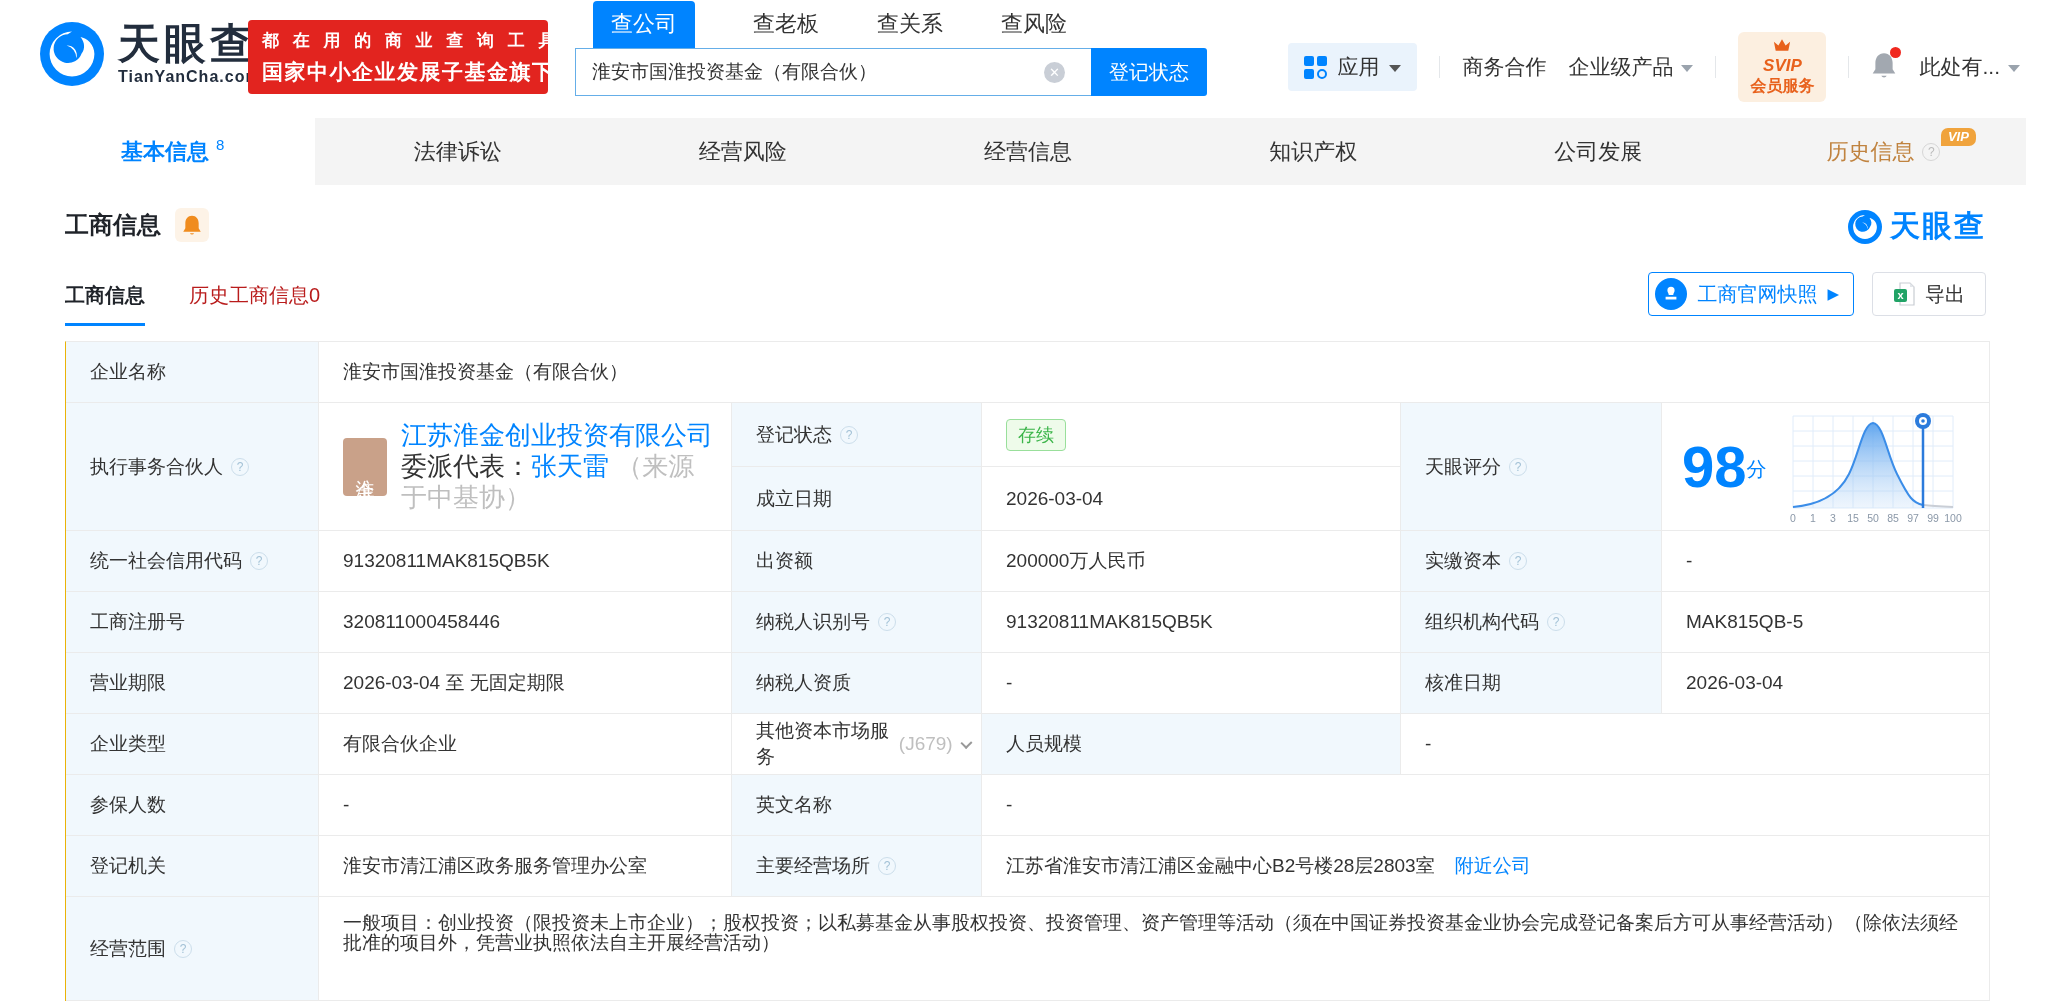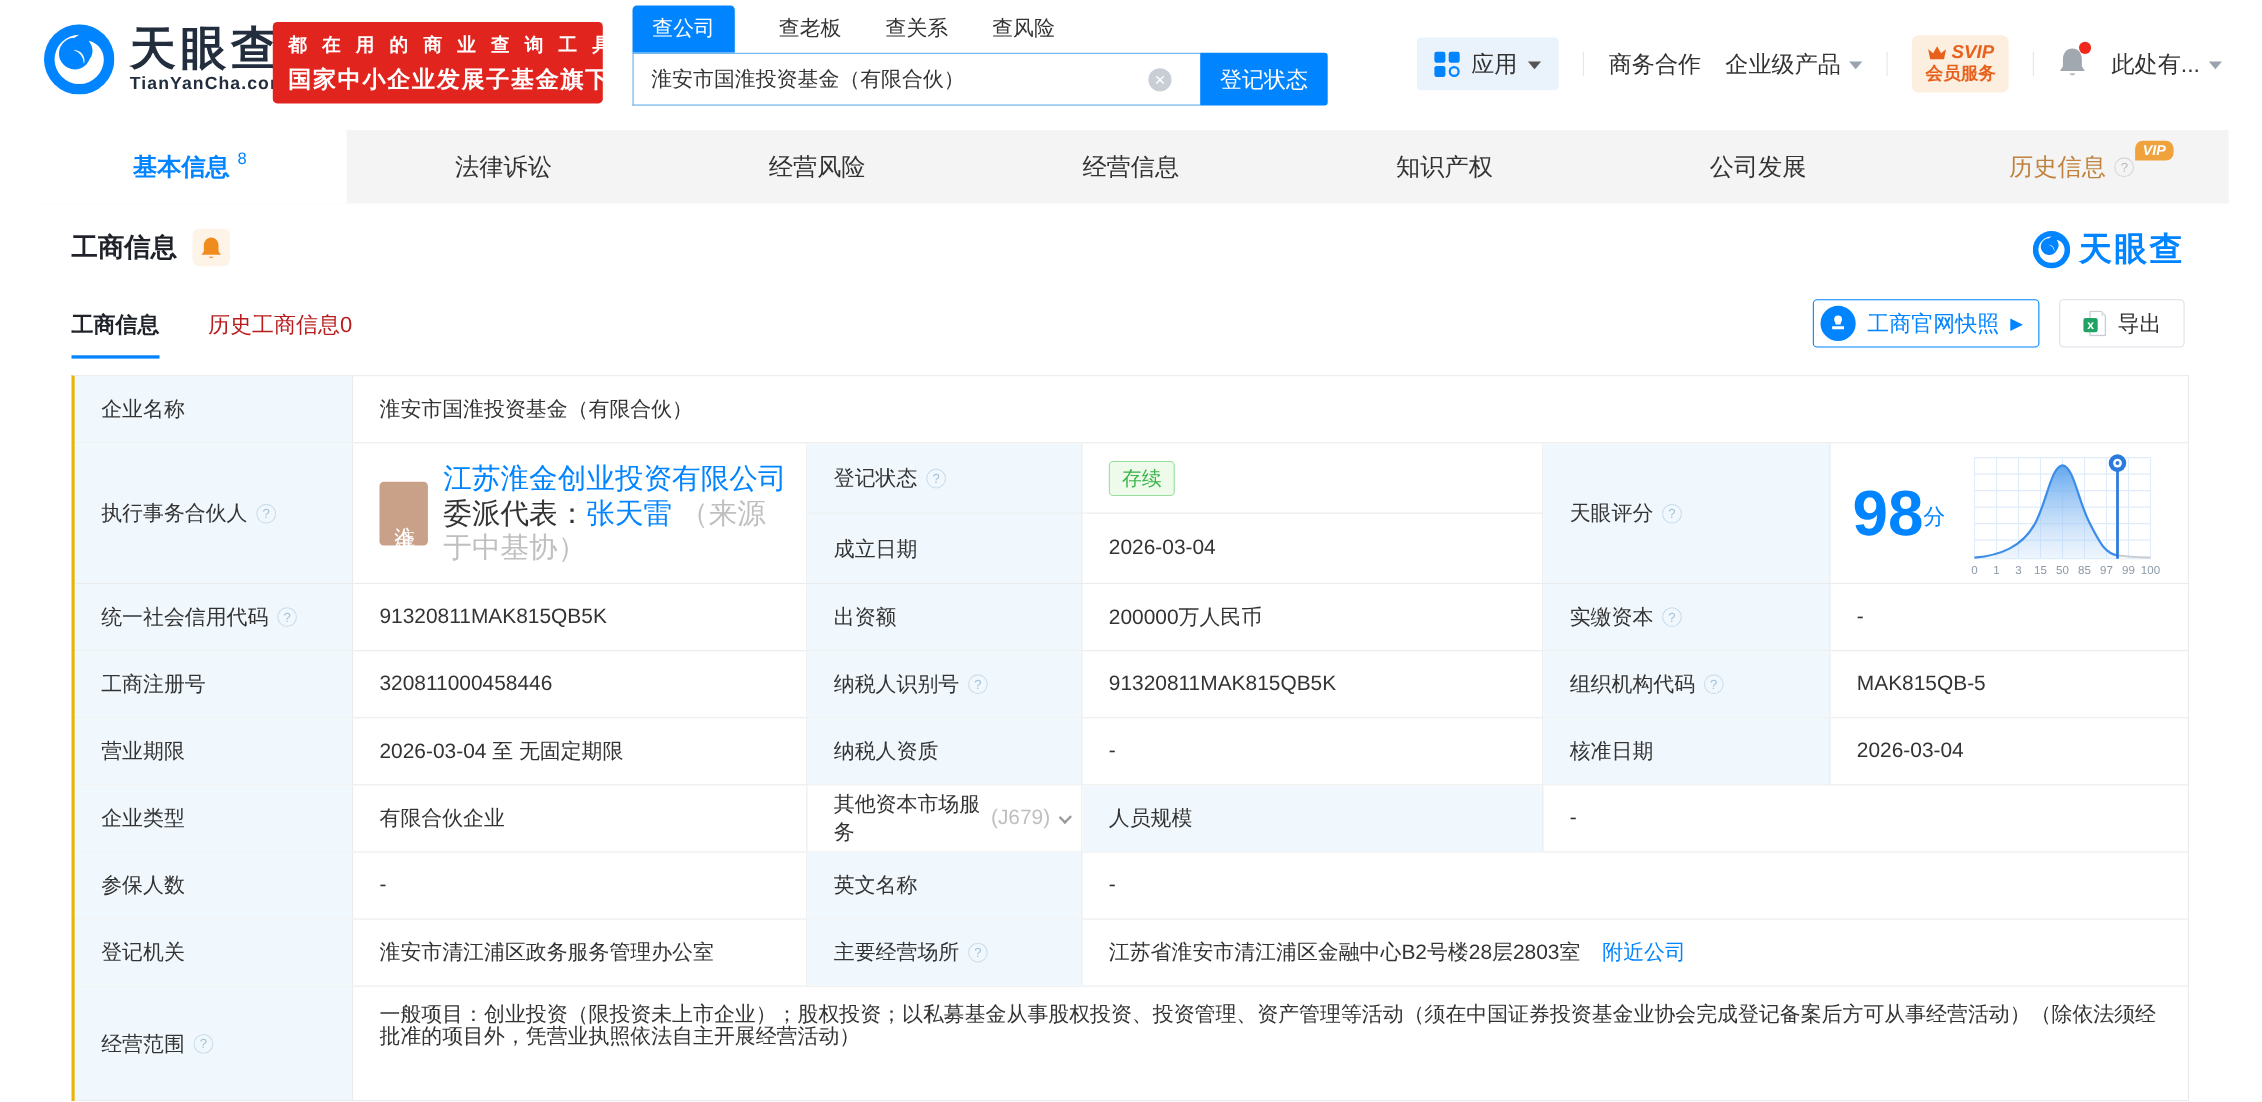--- a/index.html
+++ b/index.html
@@ -10,40 +10,40 @@
   .header { position:relative; height:118px; background:#fff; }
   .logo { position:absolute; left:40px; top:22px; display:flex; align-items:center; gap:14px; }
   .logo-text .brand { font-size:42px; font-weight:900; color:#222d3d; letter-spacing:4px; line-height:44px;}
   .logo-text .domain { font-size:16px; font-weight:bold; color:#222d3d; letter-spacing:1px; margin-top:2px;}
   .banner { position:absolute; left:248px; top:20px; width:300px; height:74px; background:#e2241f; border-radius:4px; color:#fff; display:flex; flex-direction:column; justify-content:center; padding:0 14px; }
   .banner .b1 { font-size:17px; font-weight:bold; letter-spacing:4.5px; white-space:nowrap;}
   .banner .b2 { font-size:21px; font-weight:bold; letter-spacing:1.5px; margin-top:6px; white-space:nowrap;}
 
   .search-wrap { position:absolute; left:575px; top:8px; }
   .search-tabs { display:flex; align-items:flex-end; gap:40px; height:40px; }
-  .stab { font-size:19px; color:#333; padding-bottom:9px; cursor:pointer; }
+  .stab { font-size:22px; color:#333; padding-bottom:9px; cursor:pointer;margin-left:18px; }
   .stab.active { background:#0084ff; color:#fff; border-radius:4px 4px 0 0; padding:8px 18px 9px; }
   .search-box { display:flex; height:48px; }
   .input-wrap { position:relative; width:516px; }
   .input-wrap input { width:100%; height:48px; border:1px solid #65aee8; border-right:none; padding:0 46px 0 16px; font-size:19px; color:#333; outline:none; font-family:inherit;}
   .clear-btn { position:absolute; right:26px; top:14px; width:21px; height:21px; border-radius:50%; background:#c9ced6; color:#fff; font-size:13px; display:flex; align-items:center; justify-content:center; cursor:pointer;}
   .search-btn { width:116px; height:48px; background:#0084ff; color:#fff; font-size:20px; border:none; border-radius:0 3px 3px 0; cursor:pointer; font-family:inherit;}
 
   .hmenu { position:absolute; right:36px; top:32px; display:flex; align-items:center; gap:22px; }
   .hm-divider { width:1px; height:22px; background:#e4e7ea; }
   .apps-btn { display:flex; align-items:center; gap:10px; background:#eaf3fc; border-radius:4px; padding:10px 16px; cursor:pointer; }
   .apps-btn .txt { font-size:21px; color:#333; }
   .grid-ic { display:grid; grid-template-columns:10px 10px; grid-template-rows:10px 10px; gap:3px; }
   .grid-ic i { background:#0084ff; border-radius:2px; }
   .grid-ic i.o { background:transparent; border:2.5px solid #0084ff; border-radius:50%; }
   .caret { width:0; height:0; border-left:6px solid transparent; border-right:6px solid transparent; border-top:7px solid #555; margin-top:2px;}
   .caret.sm { border-top-color:#9aa3ad; }
   .hm-item { font-size:21px; color:#333; cursor:pointer; display:flex; align-items:center; gap:8px;}
   .svip { background:#fcefe0; border-radius:6px; padding:6px 12px; text-align:center; cursor:pointer; line-height:20px;}
-  .svip .l1 { color:#e8611c; font-weight:bold; font-style:italic; font-size:17px; display:flex; align-items:center; gap:4px; justify-content:center;}
+  .svip .l1 { color:#e8611c; font-weight:bold; font-style:italic; font-size:17px; display:flex; align-items:center; gap:4px; justify-content:center;flex-direction:column;}
   .svip .l2 { color:#e8611c; font-weight:bold; font-size:16px; }
   .bell-wrap { position:relative; cursor:pointer; }
   .bell-dot { position:absolute; top:-4px; right:-4px; width:11px; height:11px; background:#f0281e; border-radius:50%; }
 
   
   .navtabs { margin:0 30px; height:67px; background:#f4f4f4; display:flex; }
   .ntab { flex:1; display:flex; align-items:center; justify-content:center; font-size:22px; color:#333; cursor:pointer; position:relative;}
   .ntab.active { background:#fff; color:#0084ff; font-weight:bold; }
   .ntab .badge { font-size:15px; color:#0084ff; margin-left:7px; transform:translateY(-7px); font-weight:normal;}
   .ntab.vip-tab { color:#c0833f; }
@@ -61,21 +61,21 @@
   .subtabs { position:absolute; left:65px; top:282px; display:flex; gap:44px; }
   .subtab { font-size:20px; color:#b91c1c; padding-bottom:14px; cursor:pointer; }
   .subtab.active { color:#1f2329; font-weight:bold; border-bottom:3px solid #0084ff; }
   .sec-btns { position:absolute; right:70px; top:272px; display:flex; gap:18px; }
   .btn-snapshot { display:flex; align-items:center; gap:10px; height:44px; border:1px solid #0084ff; border-radius:4px; background:#fff; padding:0 14px 0 6px; color:#0084ff; font-size:20px; cursor:pointer; font-family:inherit;}
   .snap-circle { width:32px; height:32px; border-radius:50%; background:#0084ff; display:flex; align-items:center; justify-content:center;}
   .btn-export { display:flex; align-items:center; gap:10px; height:44px; border:1px solid #dcdfe6; border-radius:4px; background:#fff; padding:0 20px; color:#333; font-size:20px; cursor:pointer; font-family:inherit;}
   .tri-r { color:#0084ff; font-size:15px; }
 
   
-  .biz-table { position:absolute; left:65px; top:341px; width:1925px; border-top:1px solid #ebebeb; border-left:3px solid #eab308; border-right:1px solid #ebebeb; font-size:19px;}
+  .biz-table { position:absolute; left:65px; top:341px; width:1925px; border-top:1px solid #ebebeb; border-left:1px solid #eab308; border-right:1px solid #ebebeb; font-size:19px;}
   .trow { display:grid; grid-template-columns:253px 413px 250px 419px 261px 329px; border-bottom:1px solid #ebebeb; }
   .h61 { height:61px; } .h128 { grid-template-rows:64px 63px; height:128px;} .h105 { height:104px; }
   .cl { background:#f1f8fd; display:flex; align-items:center; gap:8px; padding-left:24px; padding-right:8px; color:#333; border-right:1px solid #ebebeb;}
   .cv { display:flex; align-items:center; padding-left:24px; padding-right:12px; color:#333; border-right:1px solid #ebebeb;}
   .trow > :last-child { border-right:none; }
   .span5 { grid-column:2/7; border-right:none; }
   .span3 { grid-column:4/7; border-right:none; }
   .rspan { grid-row:1/3; }
   .bb { border-bottom:1px solid #ebebeb; }
   .link { color:#0084ff; cursor:pointer; }

